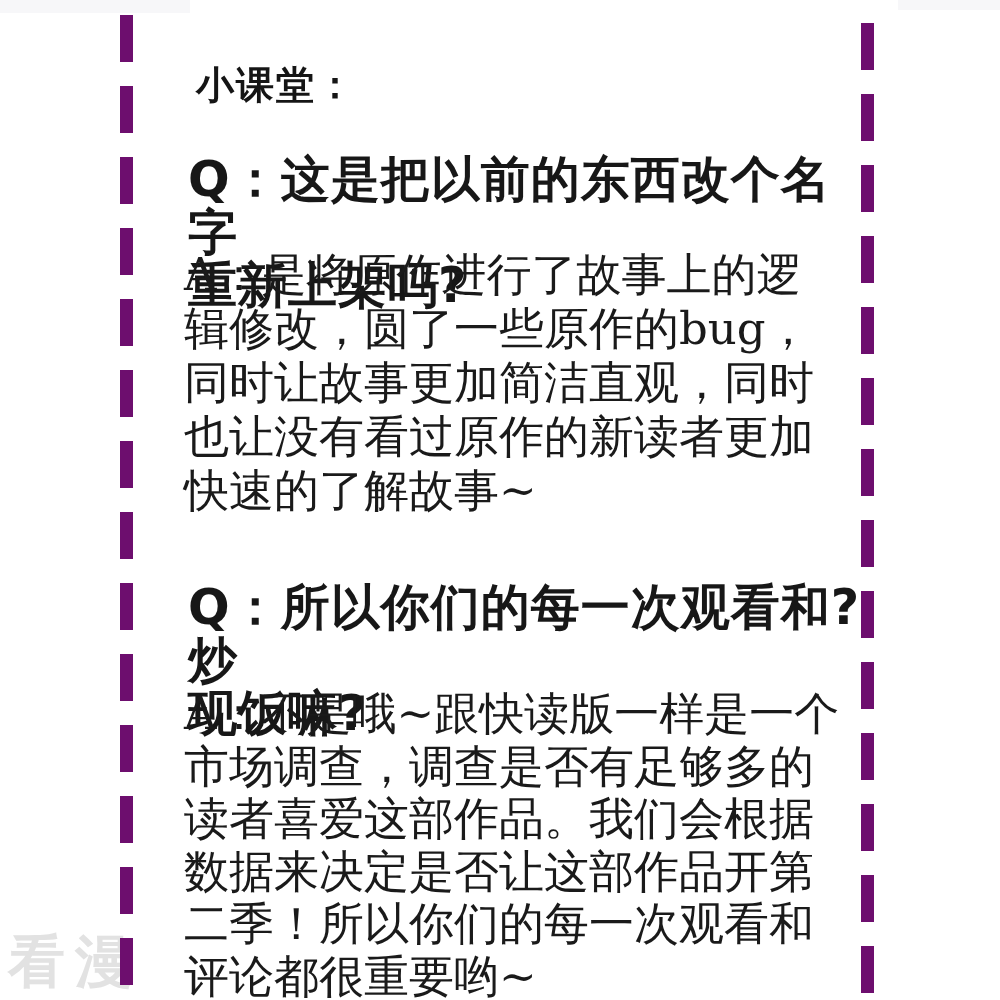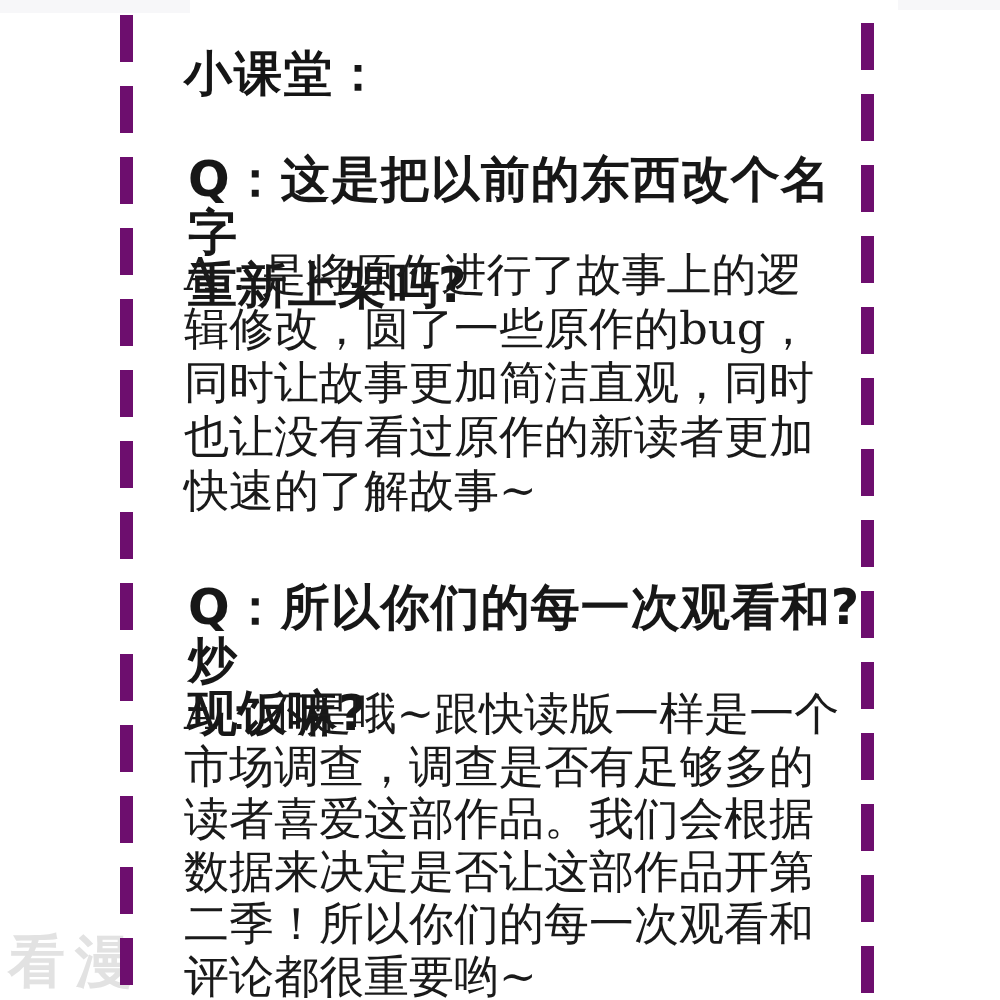--- a/index.html
+++ b/index.html
@@ -40,22 +40,22 @@
     letter-spacing: 10px;
     color: #e2e2e2;
     font-family: "DejaVu Sans", sans-serif;
     z-index: 1;
     white-space: nowrap;
   }
   .title {
     position: absolute;
     left: 184px;
     top: 42px;
-    margin: 0;
-    font-size: 48px;
+    margin: 12px;
+    font-size: 38px;
     line-height: 62px;
     font-weight: 900;
     letter-spacing: 2px;
     color: #151515;
     font-family: "DejaVu Sans", sans-serif;
     z-index: 3;
   }
   .q {
     position: absolute;
     left: 184px;

